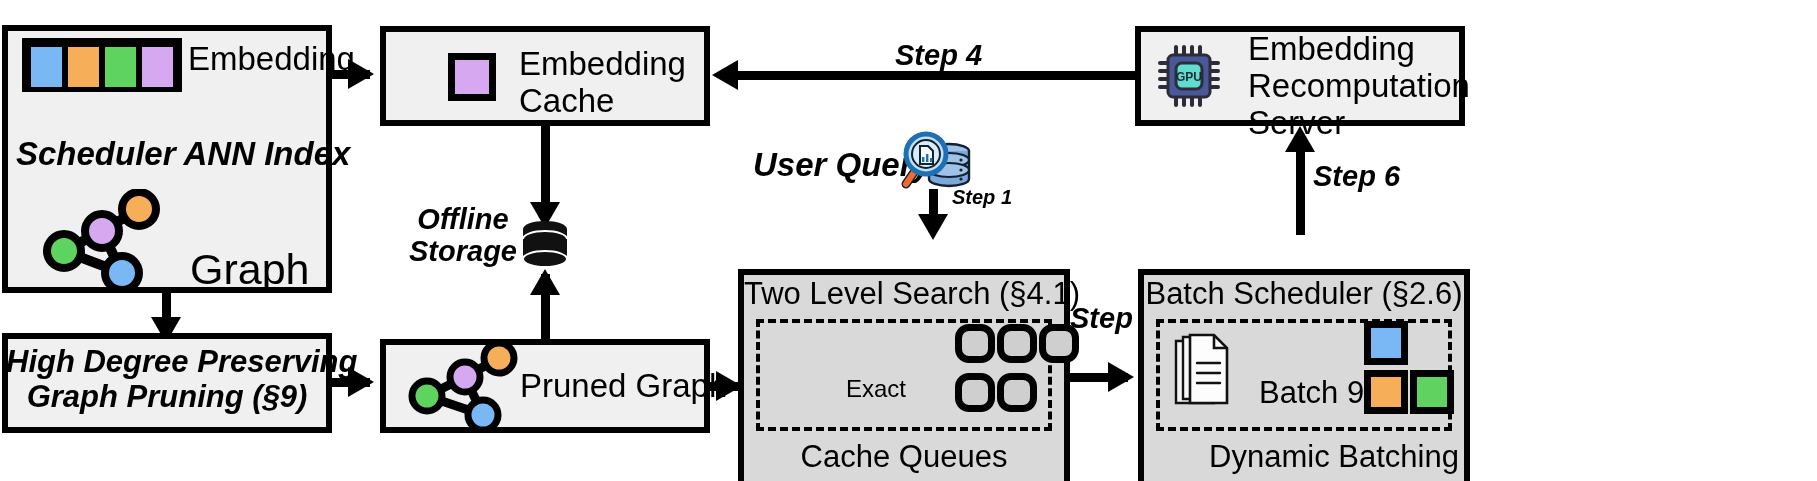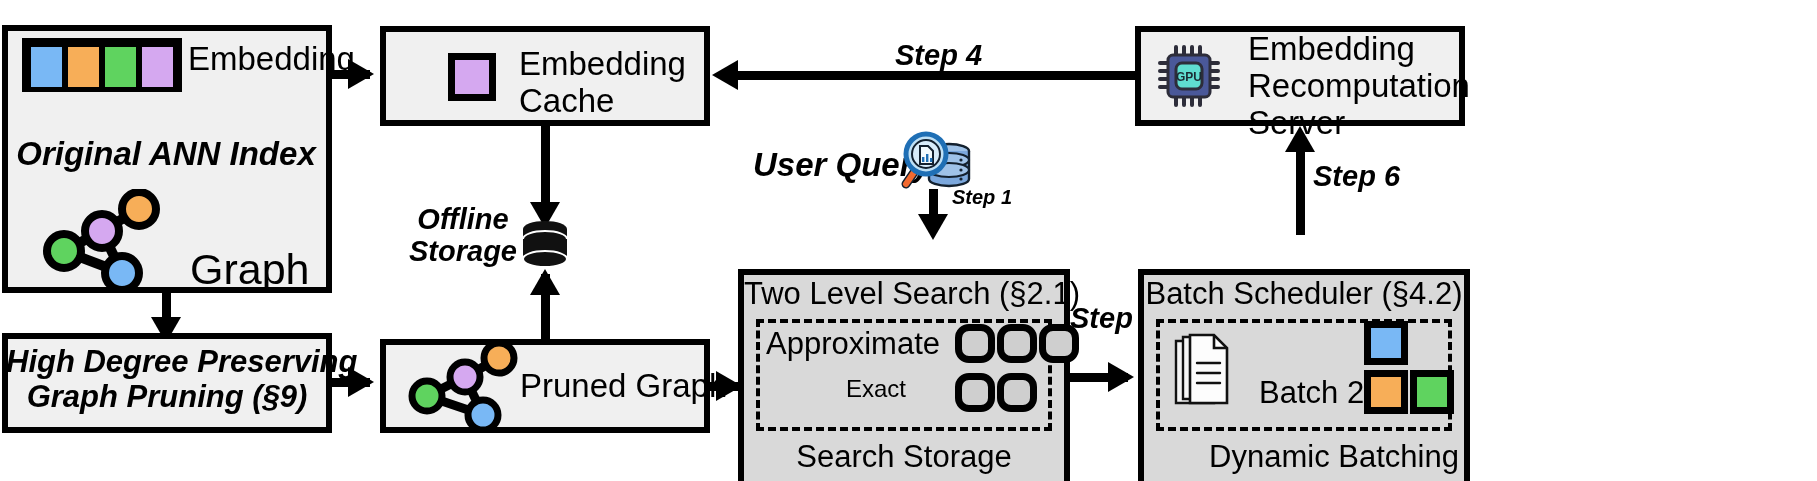--- a/index.html
+++ b/index.html
@@ -34,21 +34,21 @@
 
   <div class="swatchbar" style="left:22px;top:17px;width:160px;height:54px;">
     <span style="background:#79b8f5;"></span>
     <span style="background:#f7ae58;"></span>
     <span style="background:#5fd35f;"></span>
     <span style="background:#d5a8f0;"></span>
   </div>
 
   <div class="lbl" style="left:188px;top:20px;font-size:33px;">Embedding</div>
 
-  <div class="lbl b" style="left:16px;top:115px;width:300px;font-size:33px;text-align:center;">Original ANN Index</div>
+  <div class="lbl b" style="left:16px;top:115px;width:300px;font-size:33px;text-align:center;">Scheduler ANN Index</div>
 
   <div class="gicon" style="left:36px;top:168px;">
     <svg width="140" height="100" viewBox="0 0 140 100">
       <line x1="28" y1="62" x2="66" y2="42" stroke="#000" stroke-width="10"></line>
       <line x1="66" y1="42" x2="103" y2="20" stroke="#000" stroke-width="10"></line>
       <line x1="28" y1="62" x2="86" y2="84" stroke="#000" stroke-width="10"></line>
       <line x1="66" y1="42" x2="86" y2="84" stroke="#000" stroke-width="10"></line>
       <circle cx="103" cy="20" r="17" fill="#f7ae58" stroke="#000" stroke-width="8"></circle>
       <circle cx="66" cy="42" r="17" fill="#d5a8f0" stroke="#000" stroke-width="8"></circle>
       <circle cx="28" cy="62" r="17" fill="#5fd35f" stroke="#000" stroke-width="8"></circle>
@@ -183,58 +183,57 @@
       <circle cx="80" cy="71" r="15" fill="#79b8f5" stroke="#000" stroke-width="7"></circle>
     </svg>
   </div>
   <div class="lbl" style="left:520px;top:347px;font-size:33px;">Pruned Graph</div>
 
   <div class="line" style="left:710px;top:361px;width:32px;height:9px;"></div>
   <div class="arrow ar-right" style="left:716px;top:350px;"></div>
 
   <div class="box gray" style="left:738px;top:248px;width:332px;height:230px;">
   </div>
-  <div class="lbl ctr" style="left:744px;top:256px;width:320px;font-size:31px;">Two Level Search (§2.1)</div>
+  <div class="lbl ctr" style="left:744px;top:256px;width:320px;font-size:31px;">Two Level Search (§4.1)</div>
   <div class="dash" style="left:756px;top:298px;width:296px;height:112px;"></div>
 
-  <div class="lbl" style="left:766px;top:306px;font-size:31px;">Approximate</div>
   <div class="pill" style="left:955px;top:303px;width:40px;height:39px;"></div>
   <div class="pill" style="left:997px;top:303px;width:40px;height:39px;"></div>
   <div class="pill" style="left:1039px;top:303px;width:40px;height:39px;"></div>
 
   <div class="lbl" style="left:846px;top:355px;font-size:24px;">Exact</div>
   <div class="pill" style="left:955px;top:352px;width:40px;height:39px;"></div>
   <div class="pill" style="left:997px;top:352px;width:40px;height:39px;"></div>
 
-  <div class="lbl ctr" style="left:744px;top:419px;width:320px;font-size:31px;">Search Storage</div>
+  <div class="lbl ctr" style="left:744px;top:419px;width:320px;font-size:31px;">Cache Queues</div>
 
   <div class="line" style="left:1070px;top:352px;width:58px;height:9px;"></div>
   <div class="arrow ar-right" style="left:1108px;top:341px;"></div>
   <div class="lbl b" style="left:1070px;top:281px;font-size:29px;">Step 2</div>
 
   <div class="box gray" style="left:1138px;top:248px;width:332px;height:230px;">
   </div>
-  <div class="lbl ctr" style="left:1144px;top:256px;width:320px;font-size:31px;">Batch Scheduler (§4.2)</div>
+  <div class="lbl ctr" style="left:1144px;top:256px;width:320px;font-size:31px;">Batch Scheduler (§2.6)</div>
   <div class="dash" style="left:1156px;top:298px;width:296px;height:112px;"></div>
 
   <div class="gicon" style="left:1170px;top:312px;">
     <svg width="62" height="78" viewBox="0 0 62 78">
       <path d="M6 8 h26 l12 12 v50 h-38 z" fill="#f4f4f4" stroke="#111" stroke-width="2.4"></path>
       <path d="M13 4 h26 l12 12 v50 h-38 z" fill="#f7f7f7" stroke="#111" stroke-width="2.4"></path>
       <path d="M20 2 h24 l13 13 v55 h-37 z" fill="#fdfdfd" stroke="#111" stroke-width="2.6"></path>
       <path d="M44 2 v13 h13" fill="none" stroke="#111" stroke-width="2.6"></path>
       <g stroke="#111" stroke-width="2.4" stroke-linecap="round">
         <line x1="27" y1="30" x2="50" y2="30"></line>
         <line x1="27" y1="40" x2="50" y2="40"></line>
         <line x1="27" y1="50" x2="50" y2="50"></line>
       </g>
     </svg>
   </div>
 
   <div class="sq" style="left:1364px;top:300px;width:44px;height:44px;background:#79b8f5;"></div>
 
-  <div class="lbl" style="left:1259px;top:355px;font-size:31px;">Batch 2</div>
+  <div class="lbl" style="left:1259px;top:355px;font-size:31px;">Batch 9</div>
   <div class="sq" style="left:1364px;top:349px;width:44px;height:44px;background:#f7ae58;"></div>
   <div class="sq" style="left:1410px;top:349px;width:44px;height:44px;background:#5fd35f;"></div>
 
   <div class="lbl ctr" style="left:1144px;top:419px;width:320px;font-size:31px;padding-left:30px;">Dynamic Batching</div>
 
 </div>
 
 </body></html>

